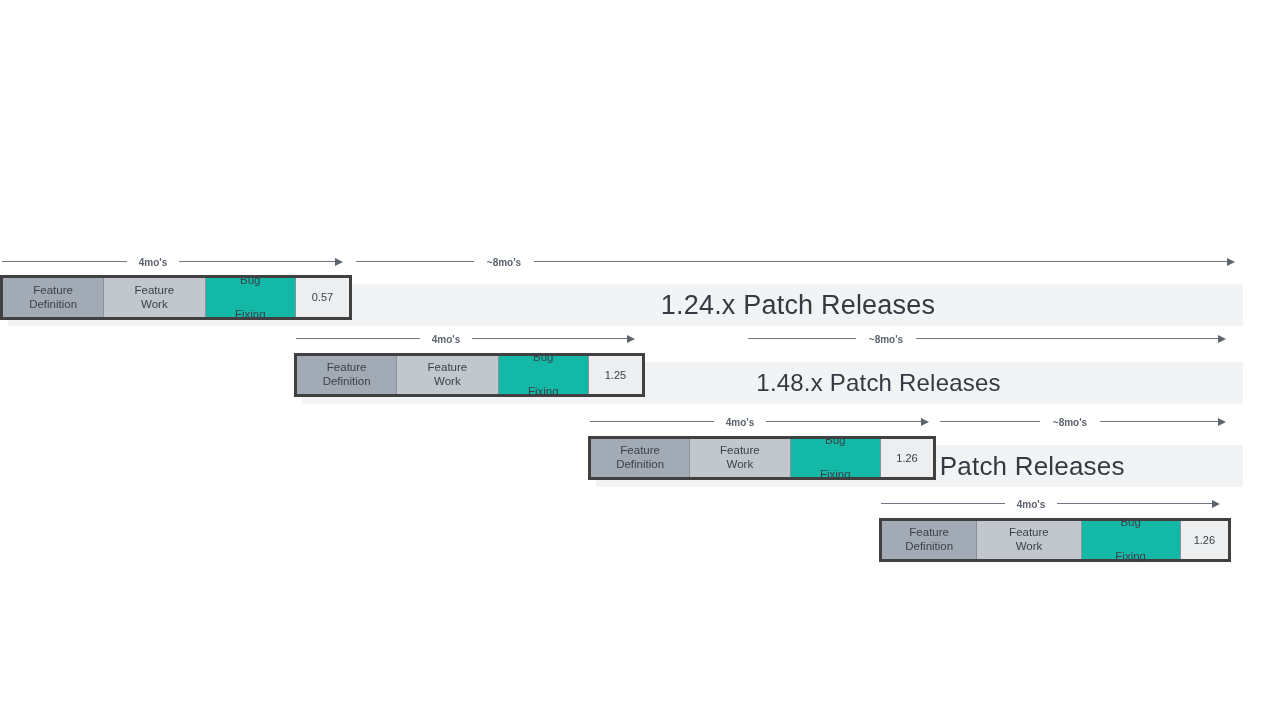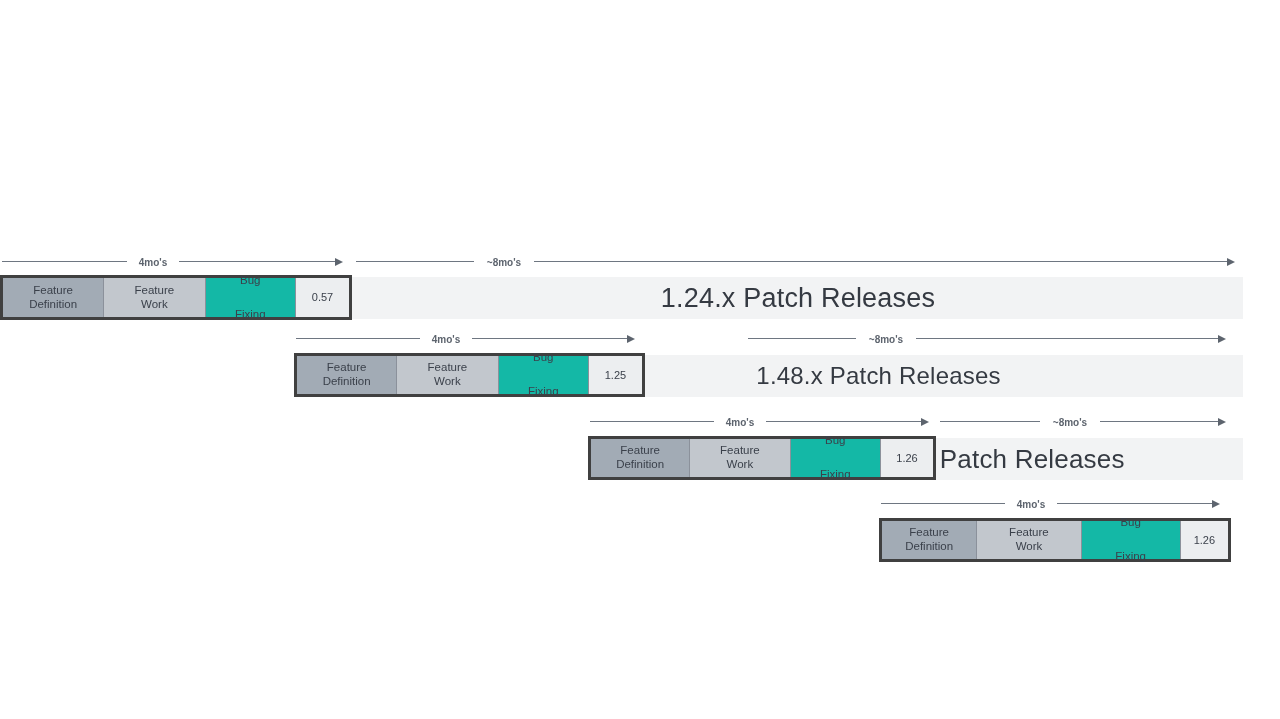--- a/index.html
+++ b/index.html
@@ -29,20 +29,21 @@
     position: absolute;
   }
 
   
   .patch-bar {
     position: absolute;
     background: #f2f3f4;
     display: flex;
     align-items: center;
     justify-content: center;
+    margin-top: 7px;
   }
   .patch-bar-label {
     color: #353a42;
     white-space: nowrap;
     letter-spacing: 0.2px;
   }
 
   
   .phases {
     position: absolute;

